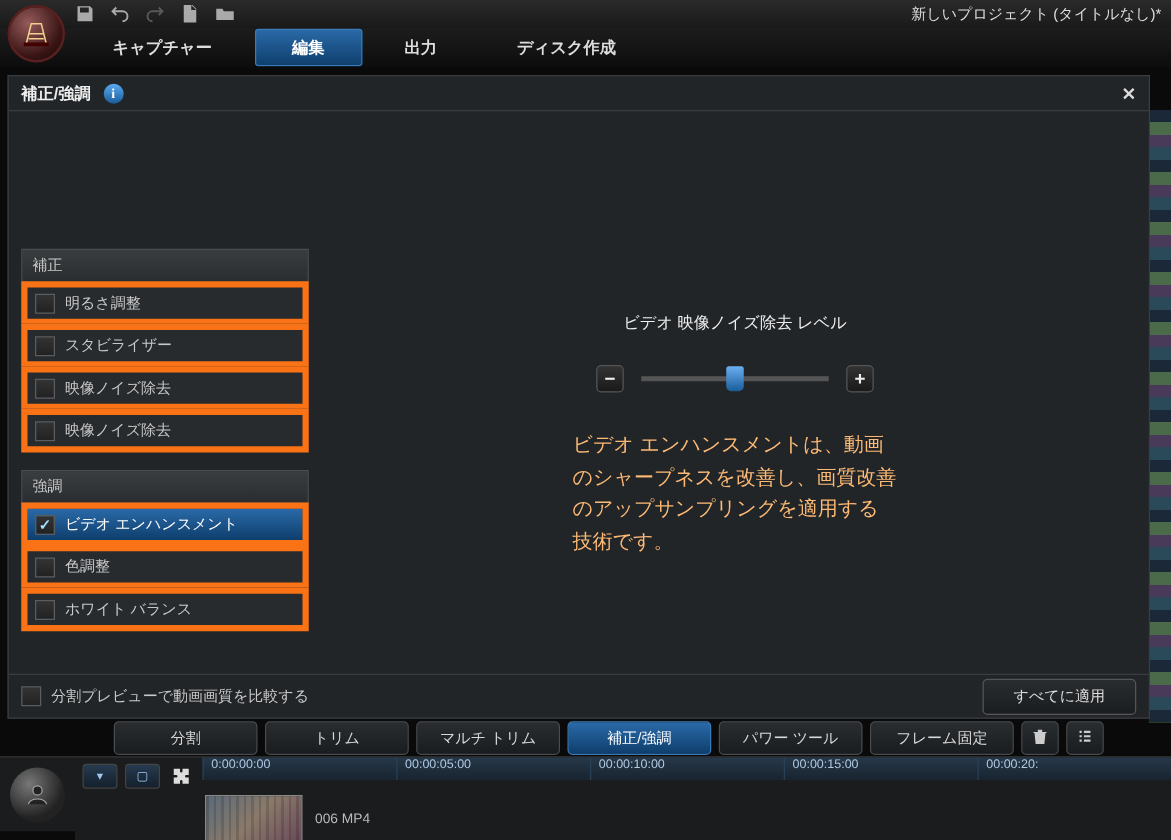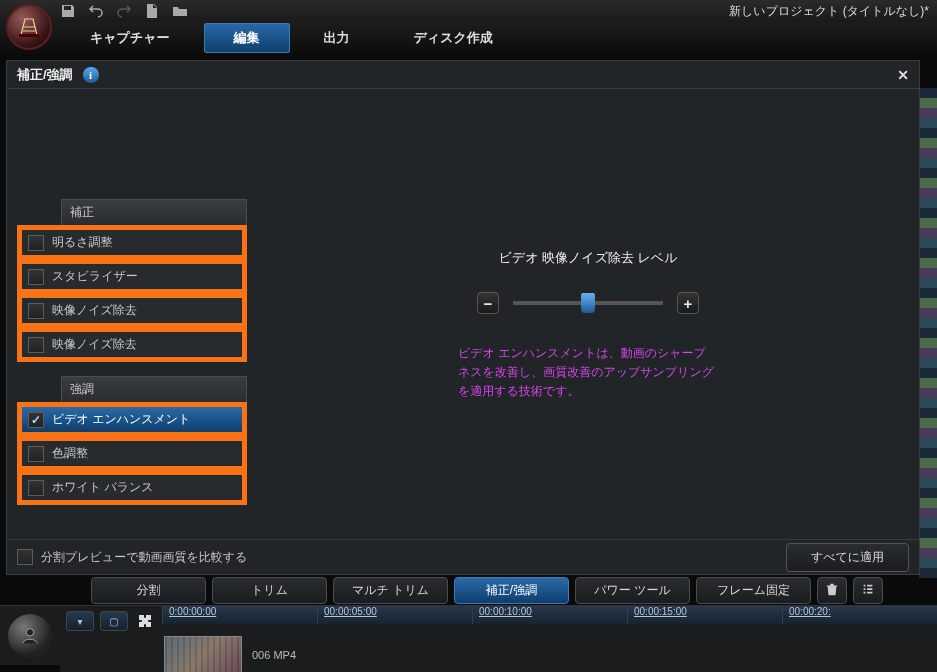--- a/index.html
+++ b/index.html
@@ -24,35 +24,35 @@
 .panel { position: relative; width: 914px; height: 515px; margin: 6px 6px 0 6px; background: #222528; border: 1px solid #3a3d40; }
 .panel-hdr { display: flex; align-items: center; gap: 10px; height: 28px; padding: 0 10px; border-bottom: 1px solid #3a3d40;}
 .panel-hdr .title { font-size: 13px; font-weight: bold; color: #eee; }
 .info-icon { width: 16px; height: 16px; border-radius: 50%; background: linear-gradient(#5aaaf0,#1a5c9a); color:#fff; font-weight:bold; font-size:11px; display:flex; align-items:center; justify-content:center; cursor:pointer; font-family:serif;}
 .close-x { margin-left: auto; cursor: pointer; font-size: 14px; color: #ddd; font-weight: bold;}
 
 .panel-body { display: flex; height: 450px; padding: 10px; gap: 20px; }
 
 
 .left-col { width: 230px; display: flex; flex-direction: column; gap: 14px; margin-top: 100px;}
-.grp-hdr { background: linear-gradient(#3a3d40,#2a2d30); border: 1px solid #4a4d50; padding: 4px 8px; font-size: 12px; margin-left: 44px; }
+.grp-hdr { background: linear-gradient(#3a3d40,#2a2d30); border: 1px solid #4a4d50; padding: 4px 8px; font-size: 12px; }
 .opt-row { display: flex; align-items: center; gap: 8px; border: 5px solid #f97316; padding: 4px 6px; margin-top: -1px; cursor: pointer; background:#282b2e;}
 .opt-row.selected { background: linear-gradient(#2a6aa8,#0e3e6c); color: #fff; }
 .chk { width: 16px; height: 16px; border: 1px solid #5a5d60; background: linear-gradient(#333,#222); display:flex; align-items:center; justify-content:center;}
 .chk.checked::after { content: "✓"; color: #9de0ff; font-size: 12px; font-weight:bold; line-height:1;}
 .opt-label { font-size: 12px; }
 
 
 .right-col { flex: 1; padding: 150px 40px 0 40px; }
 .slider-title { text-align: center; font-size: 13px; color: #eee; margin-bottom: 25px; }
 .slider-row { display: flex; align-items: center; justify-content: center; gap: 14px; margin-bottom: 30px;}
 .stepper { width: 22px; height: 22px; border-radius: 4px; background: linear-gradient(#333,#1a1a1a); border:1px solid #555; color:#eee; display:flex; align-items:center; justify-content:center; font-weight:bold; cursor:pointer; font-size:15px; line-height:1;}
 .track { position: relative; width: 150px; height: 4px; background: #555; }
 .track .thumb { position: absolute; top: -8px; left: 50%; transform: translateX(-50%); width: 14px; height: 20px; background: linear-gradient(#6ab0f0,#1a5c9a); border-radius: 2px 2px 4px 4px; cursor:pointer;}
-.desc { font-size: 12px; color: #d946ef; line-height: 1.6; max-width: 260px; margin: 0 auto;}
+.desc { font-size: 16px; color: #fdba74; line-height: 1.6; max-width: 260px; margin: 0 auto;}
 
 
 .panel-ftr { display: flex; align-items: center; height: 36px; padding: 0 10px; border-top: 1px solid #3a3d40;}
 .fchk { display:flex; gap:8px; cursor:pointer;}
 .fchk-box { width:16px; height:16px; border:1px solid #5a5d60; background:linear-gradient(#333,#222);}
 .apply-all { margin-left:auto; padding: 5px 24px; border:1px solid #555; border-radius: 4px; background:linear-gradient(#2a2d30,#1a1d20); color:#ddd; font-size:12px; cursor:pointer;}
 
 
 .cliptb { display:flex; align-items:center; gap:6px; padding: 5px 10px; height: 30px;}
 .clip-btn { flex: 0 0 auto; width: 115px; text-align:center; padding: 4px 0; border:1px solid #4a4d50; border-radius:4px; background:linear-gradient(#2a2d30,#1a1d20); color:#d8d8d8; font-size:12px; cursor:pointer;}
@@ -219,21 +219,21 @@
     <div style="display:flex;">
       <div class="tl-controls">
         <div class="tl-btn">▾</div>
         <div class="tl-btn">▢</div>
         <div class="tl-jig">
             <svg width="16" height="16" viewBox="0 0 16 16" fill="#ddd">
               <path d="M2 2h5v2a1 1 0 0 0 2 0V2h5v5h-2a1 1 0 0 0 0 2h2v5H9v-2a1 1 0 0 0-2 0v2H2V9h2a1 1 0 0 0 0-2H2z"></path>
             </svg>
           </div>
       </div>
-      <div class="ruler-top" style="flex:1;text-decoration:underline;">
+      <div class="ruler-top" style="flex:1;">
         <span>0:00:00:00</span>
         <span>00:00:05:00</span>
         <span>00:00:10:00</span>
         <span>00:00:15:00</span>
         <span>00:00:20:</span>
       </div>
     </div>
     <div class="track-row">
       <div style="width:90px;"></div>
       <div class="clip-thumb"></div>

